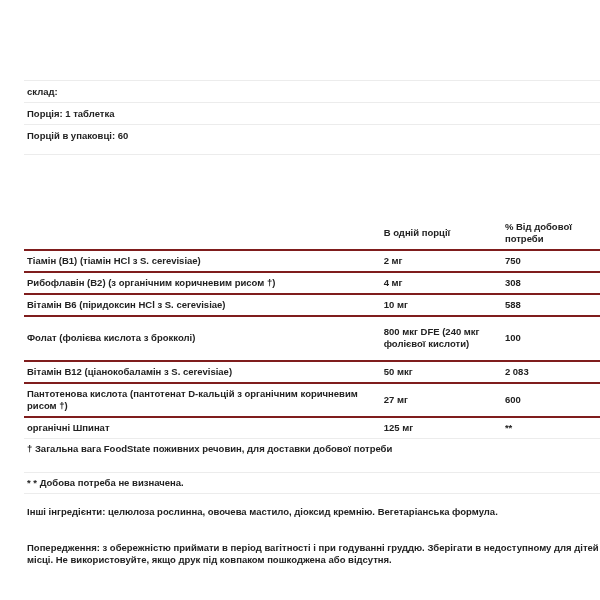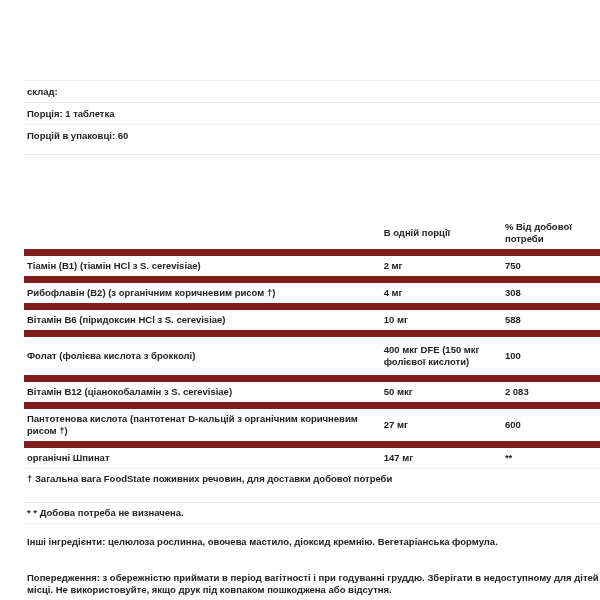--- a/index.html
+++ b/index.html
@@ -4,21 +4,21 @@
   <style>
     html, body { margin: 0; padding: 0; background: #ffffff; }
     body {
       width: 600px; height: 600px; overflow: hidden; position: relative;
       font-family: "Liberation Sans", "DejaVu Sans", sans-serif;
       color: #222222; font-size: 9.5px; font-weight: bold;
     }
     .wrap { position: absolute; left: 24px; top: 80px; width: 582px; }
     .line { height: 21px; line-height: 21px; padding-left: 3px; border-top: 1px solid #ececec; }
     table { border-collapse: collapse; width: 582px; table-layout: fixed; }
-    td, th { text-align: left; vertical-align: middle; padding: 4px 3px; border-top: 7px solid #7f1d1d; font-weight: bold; line-height: 12px; }
+    td, th { text-align: left; vertical-align: middle; padding: 4px 3px; border-top: 2px solid #7f1d1d; font-weight: bold; line-height: 12px; }
     th { font-weight: bold; }
     .c1 { width: 353px; }
     .c2 { width: 120px; }
     .c3 { width: 103px; }
     tr.r { height: 21px; }
     .note { padding: 4px 3px; border-top: 1px solid #ececec; line-height: 12px; }
     .endline { border-top: 1px solid #ececec; }
     .para { padding-left: 3px; line-height: 12px; }
   </style>
 </head>
@@ -54,36 +54,36 @@
       <td>4 мг</td>
       <td>308</td>
     </tr>
     <tr class="r">
       <td>Вітамін B6 (піридоксин HCl з S. cerevisiae)</td>
       <td>10 мг</td>
       <td>588</td>
     </tr>
     <tr style="height:45px;">
       <td>Фолат (фолієва кислота з брокколі)</td>
-      <td style="padding-right:12px;">400 мкг DFE (150 мкг фолієвої кислоти)</td>
+      <td style="padding-right:12px;">800 мкг DFE (240 мкг фолієвої кислоти)</td>
       <td>100</td>
     </tr>
     <tr class="r">
       <td>Вітамін B12 (ціанокобаламін з S. cerevisiae)</td>
       <td>50 мкг</td>
       <td>2 083</td>
     </tr>
     <tr style="height:33px;">
       <td>Пантотенова кислота (пантотенат D-кальцій з органічним коричневим рисом †)</td>
       <td>27 мг</td>
       <td>600</td>
     </tr>
     <tr class="r">
       <td>органічні Шпинат</td>
-      <td>147 мг</td>
+      <td>125 мг</td>
       <td>**</td>
     </tr>
   </tbody>
     </table>
 
   <div class="note" style="height:25px; padding-right:170px;">† Загальна вага FoodState поживних речовин, для доставки добової потреби</div>
   <div class="note" style="height:12px;">* * Добова потреба не визначена.</div>
   <div class="endline" style="height:10px;"></div>
 
   <div class="para" style="margin-top:2px;">Інші інгредієнти: целюлоза рослинна, овочева мастило, діоксид кремнію. Вегетаріанська формула.</div>

